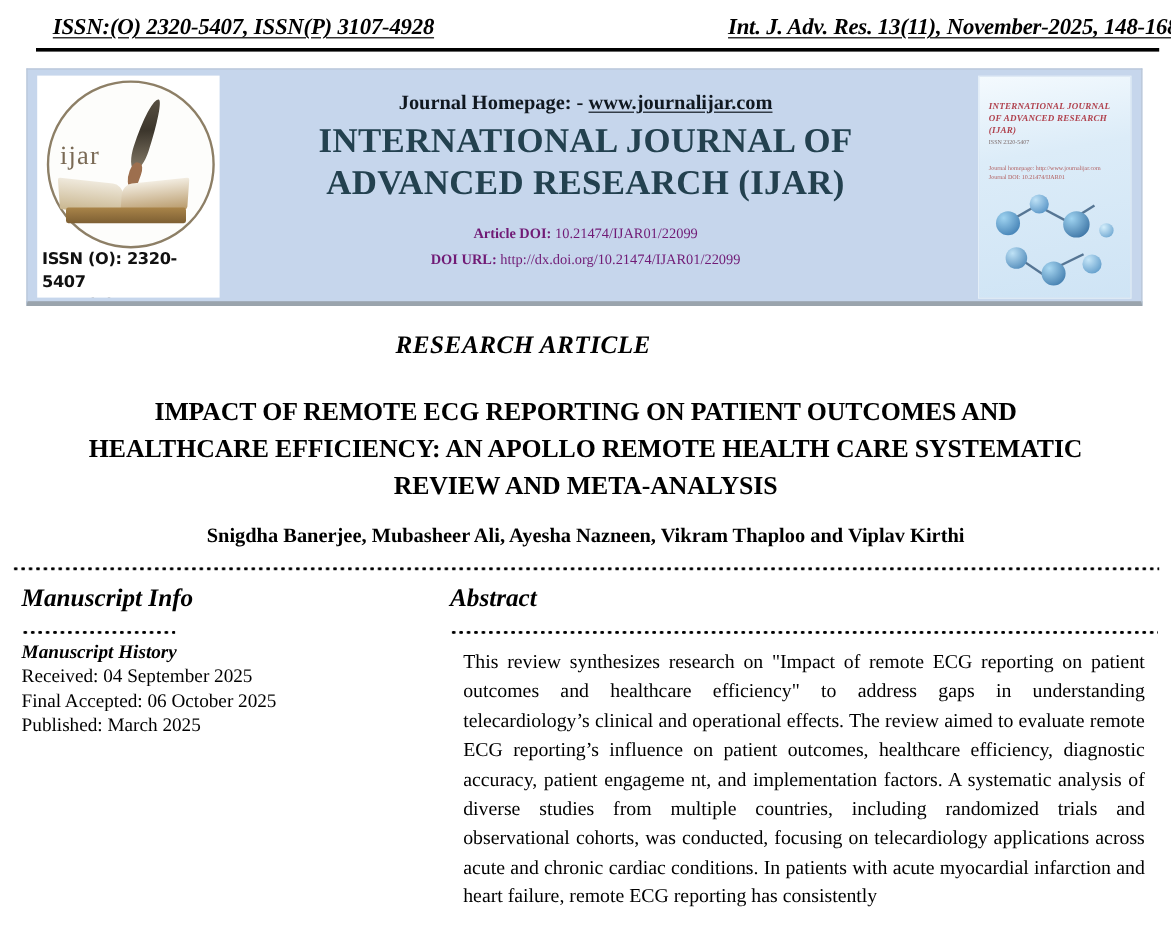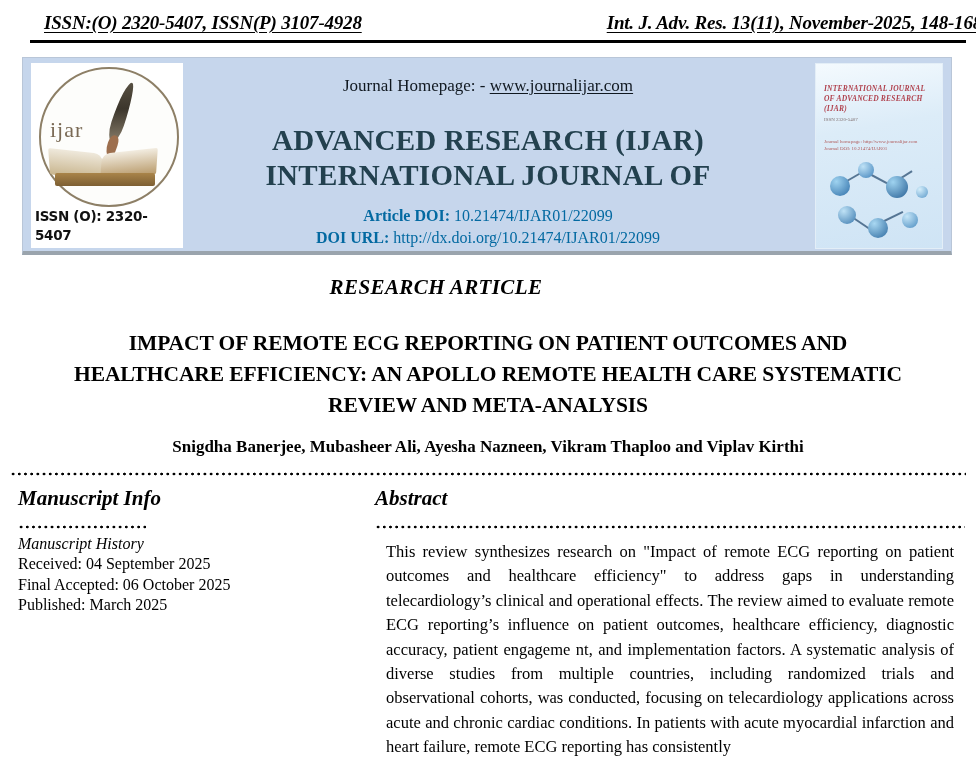--- a/index.html
+++ b/index.html
@@ -161,40 +161,40 @@
 
   .masthead-center {
     position: absolute;
     left: 170px;
     top: 18px;
     width: 590px;
     text-align: center;
   }
   .homepage {
     font-size: 17px;
-    font-weight: normal;
+    font-weight: bold;
     color: #101820;
-    margin-bottom: 27px;
+    margin-bottom: 5px;
   }
   .homepage .url {
     text-decoration: underline;
     text-underline-offset: 2px;
   }
   .journal-name {
     font-size: 29px;
     font-weight: bold;
     color: #23414f;
     line-height: 35px;
     letter-spacing: 0.3px;
   }
   .doi-lines {
     margin-top: 12px;
-    font-size: 16px;
+    font-size: 12px;
     line-height: 22px;
-    color: #0369a1;
+    color: #701a75;
   }
   .doi-lines b { font-weight: bold; }
 
   .cover-box {
     position: absolute;
     right: 8px;
     top: 5px;
     width: 128px;
     height: 186px;
     background: linear-gradient(170deg, #f4fafe 0%, #dcecf8 35%, #cfe4f5 100%);
@@ -308,21 +308,21 @@
   .hr-dotted-wide {
     width: 590px;
     height: 4px;
     background-image: radial-gradient(circle, #000 1.3px, transparent 1.6px);
     background-size: 6.2px 4px;
     background-repeat: repeat-x;
     margin-bottom: 6px;
   }
   .hist-title {
     font-size: 16px;
-    font-weight: normal;
+    font-weight: bold;
     font-style: italic;
     margin: 0 0 1px 0;
   }
   .hist-line {
     font-size: 16px;
     line-height: 20.5px;
   }
   .abstract-body {
     font-size: 16.5px;
     line-height: 24.4px;
@@ -353,22 +353,22 @@
       <div>ISSN (O): 2320-5407</div>
       <div>ISSN (P):  3107-4928</div>
     </div>
   </div>
 
   <div class="masthead-center">
     <div class="homepage">
       <span>Journal Homepage: - </span><span class="url">www.journalijar.com</span>
     </div>
     <div class="journal-name">
+      <div>INTERNATIONAL JOURNAL OF</div>
       <div>ADVANCED RESEARCH (IJAR)</div>
-      <div>INTERNATIONAL JOURNAL OF</div>
     </div>
     <div class="doi-lines">
       <div>
         <b>Article DOI:</b><span> 10.21474/IJAR01/22099</span>
       </div>
       <div>
         <b>DOI URL:</b><span> http://dx.doi.org/10.21474/IJAR01/22099</span>
       </div>
     </div>
   </div>

